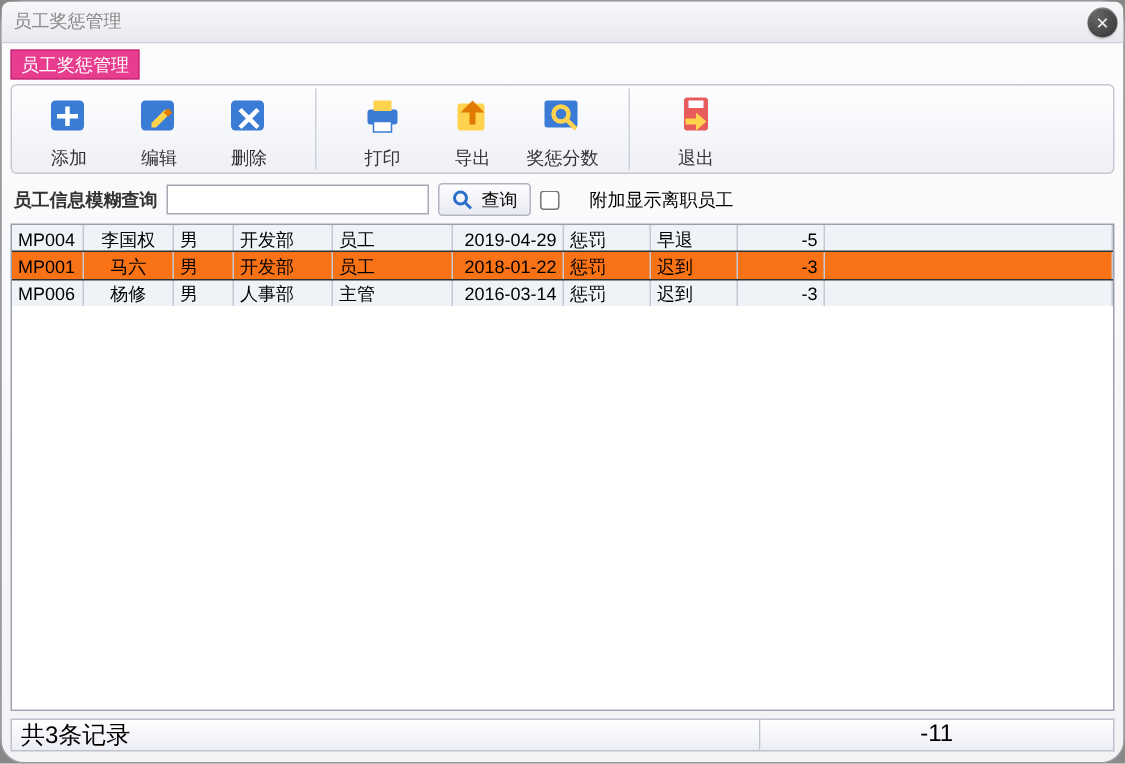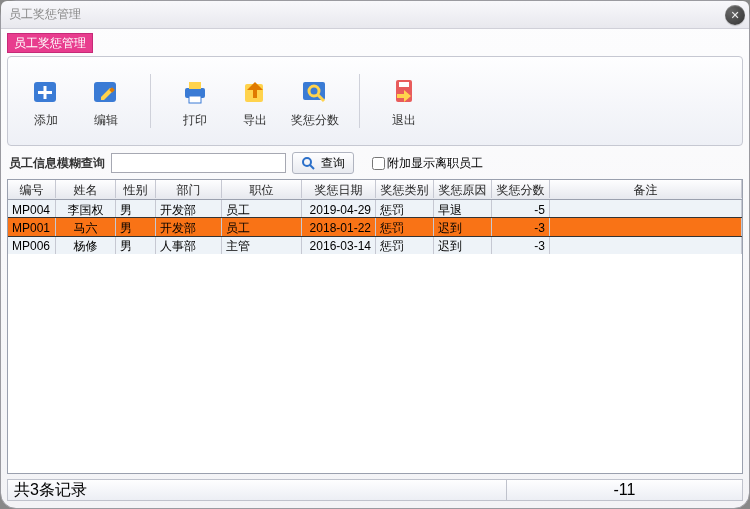--- a/index.html
+++ b/index.html
@@ -46,21 +46,21 @@
     margin: 4px 0 0 6px;
     display: inline-block;
     background: #e83c8e;
     color: #fff;
     font-size: 12px;
     padding: 1px 6px;
     border: 1px solid #c62a78;
     line-height: 16px;
   }
   .toolbar {
-    height: 90px;
+    height: 60px;
     background: linear-gradient(#fefeff, #eef0f6);
     border: 1px solid #c6c8d2;
     border-radius: 4px;
     margin: 3px 6px 3px 6px;
     display: flex;
     align-items: center;
     padding: 2px 8px;
   }
   .tool-btn {
     width: 60px;
@@ -103,21 +103,21 @@
     height: 22px;
     padding: 0 8px;
     border: 1px solid #b0b4c0;
     background: linear-gradient(#fefeff,#e8eaf0);
     border-radius: 3px;
     cursor: pointer;
   }
   .searchbar .query-btn .mag {
     width: 14px; height: 14px;
   }
-  .checkbox-wrap { display: flex; align-items: center; gap: 2px; margin-left: 12px; }
+  .checkbox-wrap { display: flex; align-items: center; gap: 20px; }
   .checkbox-wrap input { width: 13px; height: 13px; }
   .grid-wrap {
     flex: 1;
     margin: 0 6px;
     border: 1px solid #9aa0ae;
     background: #fff;
     overflow: hidden;
     display: flex; flex-direction: column;
   }
   .grid-head {
@@ -205,20 +205,29 @@
     <div class="tool-btn">
       <span class="icon">
         <svg width="36" height="36" viewBox="0 0 36 36">
             <rect x="6" y="8" width="22" height="20" rx="3" fill="#3a7bd5"></rect>
             <polygon points="13,23 22,14 25,17 16,26 13,26" fill="#ffd34d"></polygon>
             <rect x="22" y="14" width="4" height="4" transform="rotate(45 24 16)" fill="#e07a00"></rect>
           </svg>
       </span>
       <span class="lbl">编辑</span>
     </div>
+    <div class="tool-btn">
+      <span class="icon">
+        <svg width="36" height="36" viewBox="0 0 36 36">
+            <rect x="6" y="8" width="22" height="20" rx="3" fill="#3a7bd5"></rect>
+            <path d="M12 14 L24 26 M24 14 L12 26" stroke="#fff" stroke-width="3"></path>
+          </svg>
+      </span>
+      <span class="lbl">删除</span>
+    </div>
     <div class="tool-sep"></div>
     <div class="tool-btn">
       <span class="icon">
         <svg width="36" height="36" viewBox="0 0 36 36">
             <rect x="8" y="14" width="20" height="10" rx="2" fill="#3a7bd5"></rect>
             <rect x="12" y="8" width="12" height="7" fill="#ffd34d"></rect>
             <rect x="12" y="22" width="12" height="7" fill="#fff" stroke="#3a7bd5"></rect>
           </svg>
       </span>
       <span class="lbl">打印</span>
@@ -267,32 +276,20 @@
       </span>
       <span>查询</span>
     </div>
     <label class="checkbox-wrap">
       <input type="checkbox" style="">
       <span>附加显示离职员工</span>
     </label>
   </div>
 
   <div class="grid-wrap">
-    <div class="grid-head">
-      <div class="c-id">编号</div>
-      <div class="c-name">姓名</div>
-      <div class="c-sex">性别</div>
-      <div class="c-dept">部门</div>
-      <div class="c-pos">职位</div>
-      <div class="c-date">奖惩日期</div>
-      <div class="c-type">奖惩类别</div>
-      <div class="c-reason">奖惩原因</div>
-      <div class="c-score">奖惩分数</div>
-      <div class="c-note">备注</div>
-    </div>
     <div class="grid-body" id="grid-body">
         <div class="grid-row">
           <div class="c-id">MP004</div>
           <div class="c-name">李国权</div>
           <div class="c-sex">男</div>
           <div class="c-dept">开发部</div>
           <div class="c-pos">员工</div>
           <div class="c-date">2019-04-29</div>
           <div class="c-type">惩罚</div>
           <div class="c-reason">早退</div>

